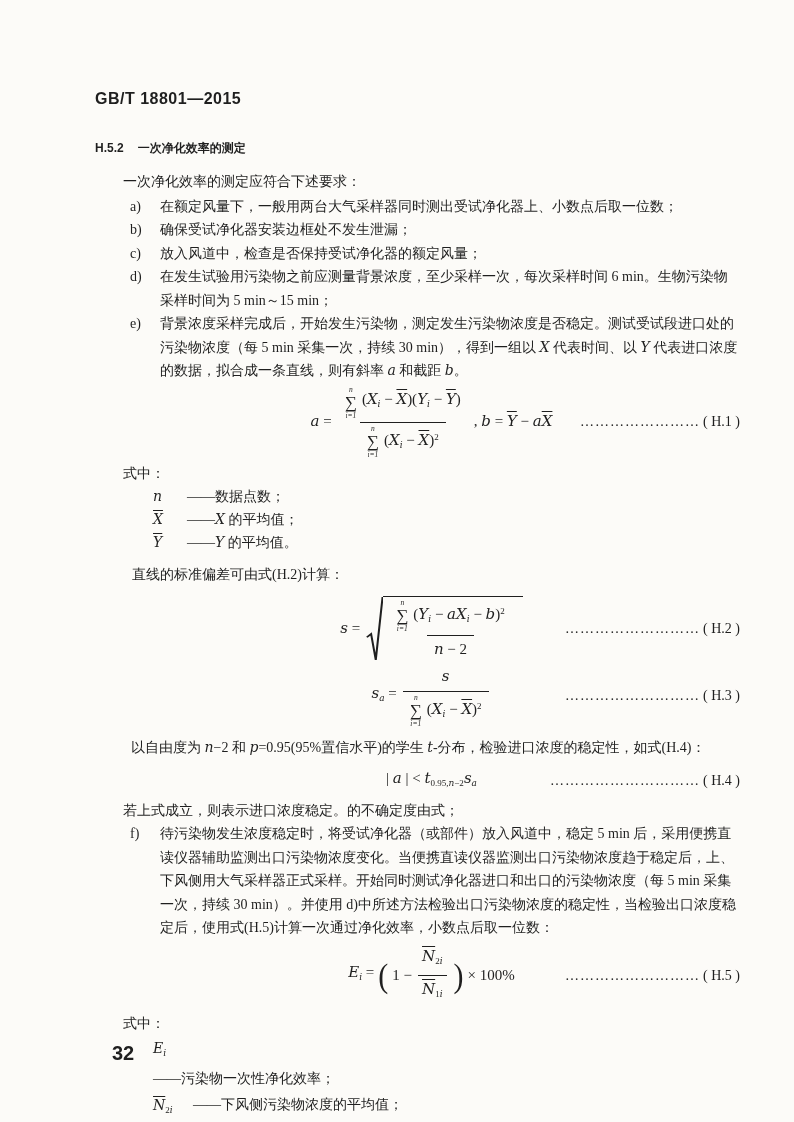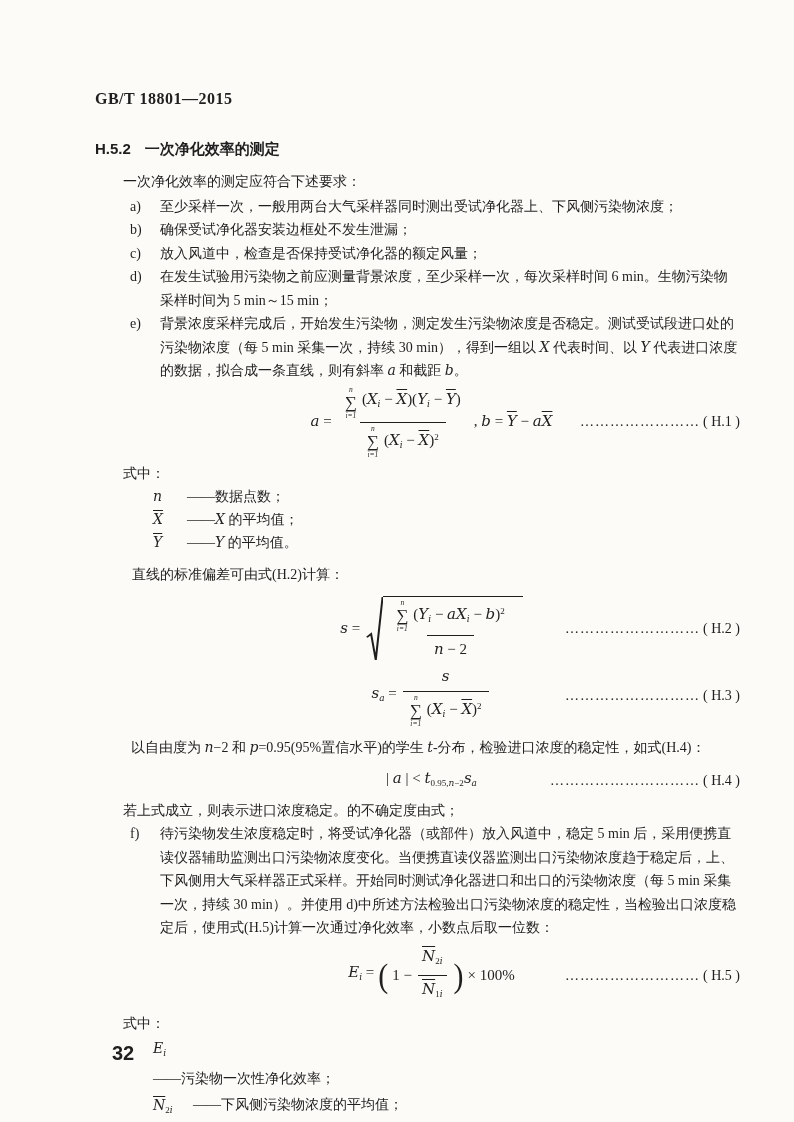--- a/index.html
+++ b/index.html
@@ -7,27 +7,27 @@
     width:794px;height:1122px;
     background:#fcfbf8;
     font-family:"Liberation Serif","DejaVu Serif",serif;
     color:#1f1f1f;
     position:relative;
     overflow:hidden;
   }
   .page{position:absolute;inset:0;}
   .doc-code{
     position:absolute;left:95px;top:90px;
-    font-family:Liberation Serif, serif;
+    font-family:Liberation Sans, sans-serif;
     font-weight:700;font-size:16px;letter-spacing:0.5px;
   }
   .section-heading{
     position:absolute;left:95px;top:140px;
     font-family:"Liberation Sans","DejaVu Sans",sans-serif;
-    font-weight:700;font-size:15px;text-align:center;
+    font-weight:700;font-size:12px;text-align:center;
   }
   .section-heading .sec-no{margin-right:14px;}
   .content{
     position:absolute;left:123px;top:170px;width:617px;
     font-size:14px;line-height:23.5px;
   }
   .intro{margin:0 0 1px 0;}
   .li{display:flex;padding-left:7px;}
   .letter{width:30px;flex:none;}
   .litext{flex:1;}
@@ -71,21 +71,21 @@
   <div class="section-heading">
     <span class="sec-no">H.5.2</span><span>一次净化效率的测定</span>
   </div>
 
   <div class="content">
 
     <p class="intro">一次净化效率的测定应符合下述要求：</p>
 
     <div class="li">
       <span class="letter">a)</span>
-      <span class="litext">至少采样一次，一般用两台大气采样器同时测出受试净化器上、下风侧污染物浓度；</span>
+      <span class="litext">在额定风量下，一般用两台大气采样器同时测出受试净化器上、小数点后取一位数；</span>
     </div>
     <div class="li">
       <span class="letter">b)</span>
       <span class="litext">确保受试净化器安装边框处不发生泄漏；</span>
     </div>
     <div class="li">
       <span class="letter">c)</span>
       <span class="litext">放入风道中，检查是否保持受试净化器的额定风量；</span>
     </div>
     <div class="li">

